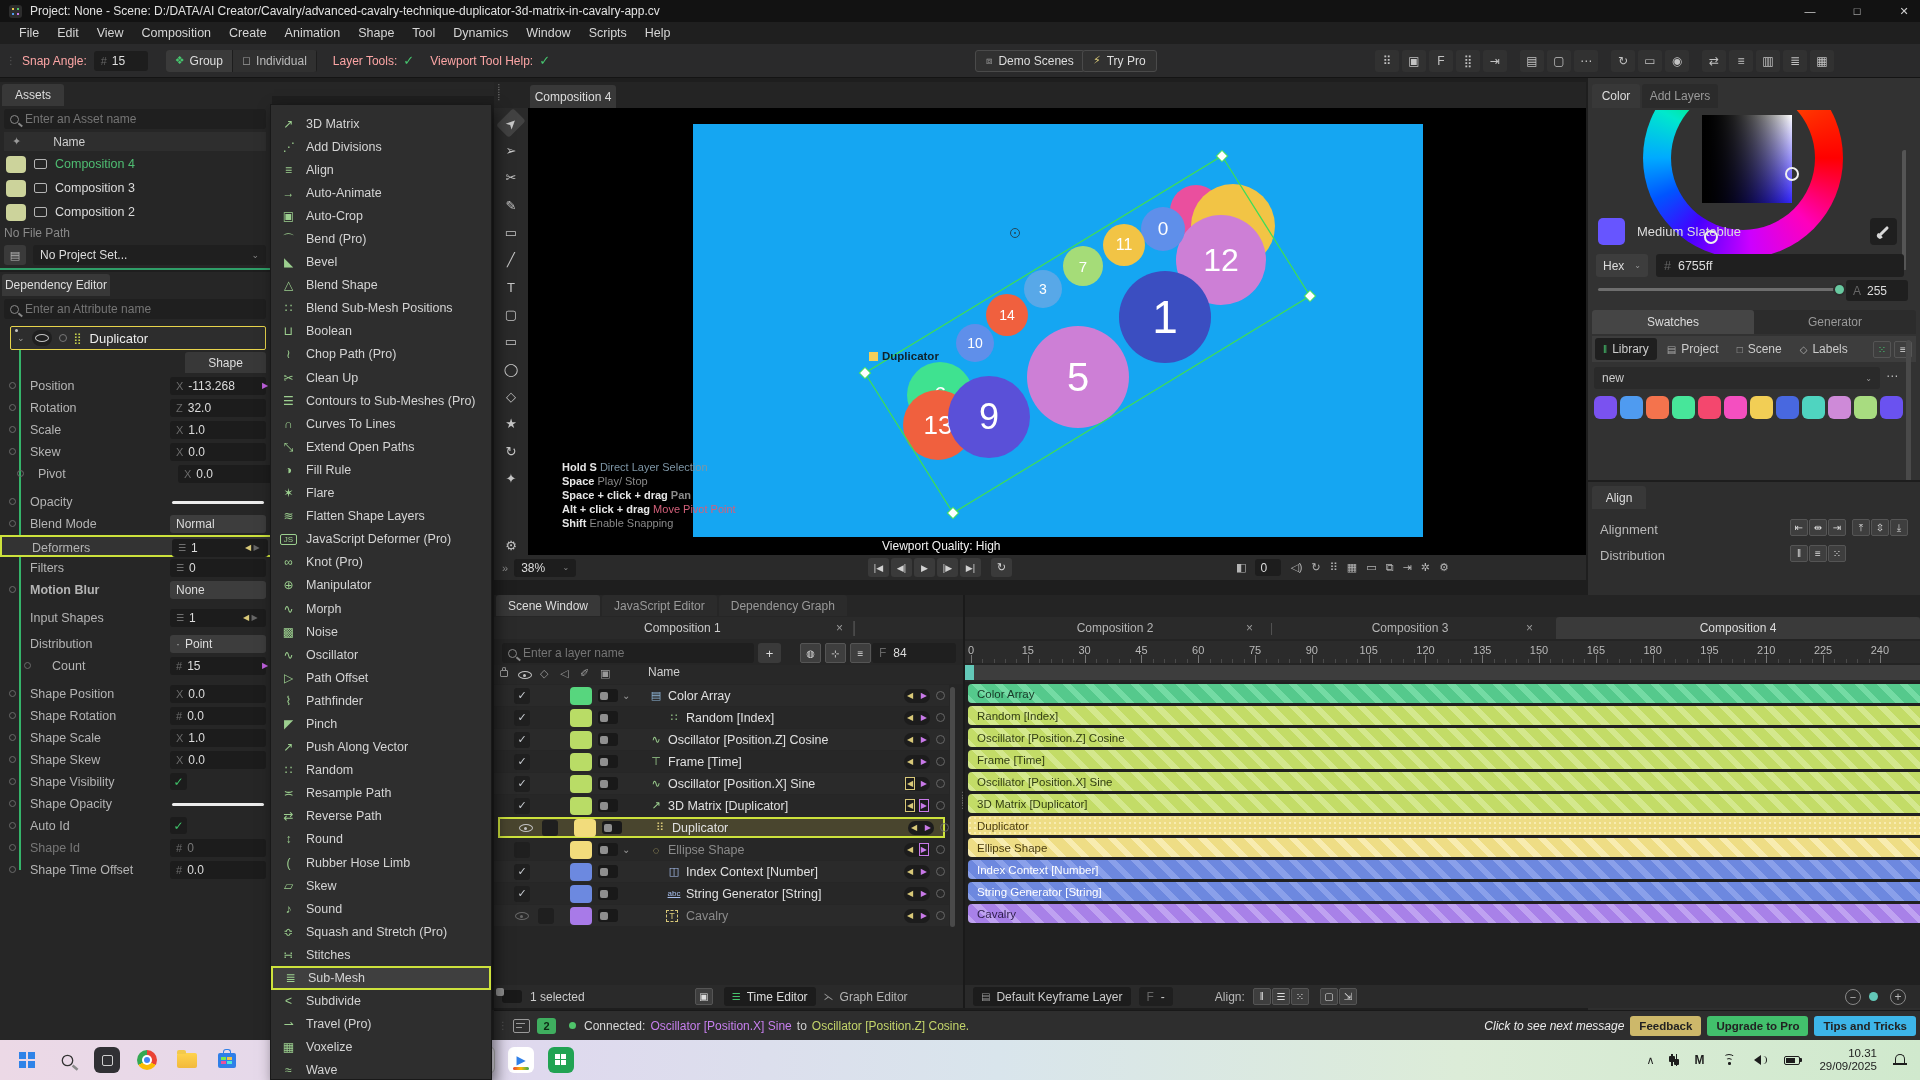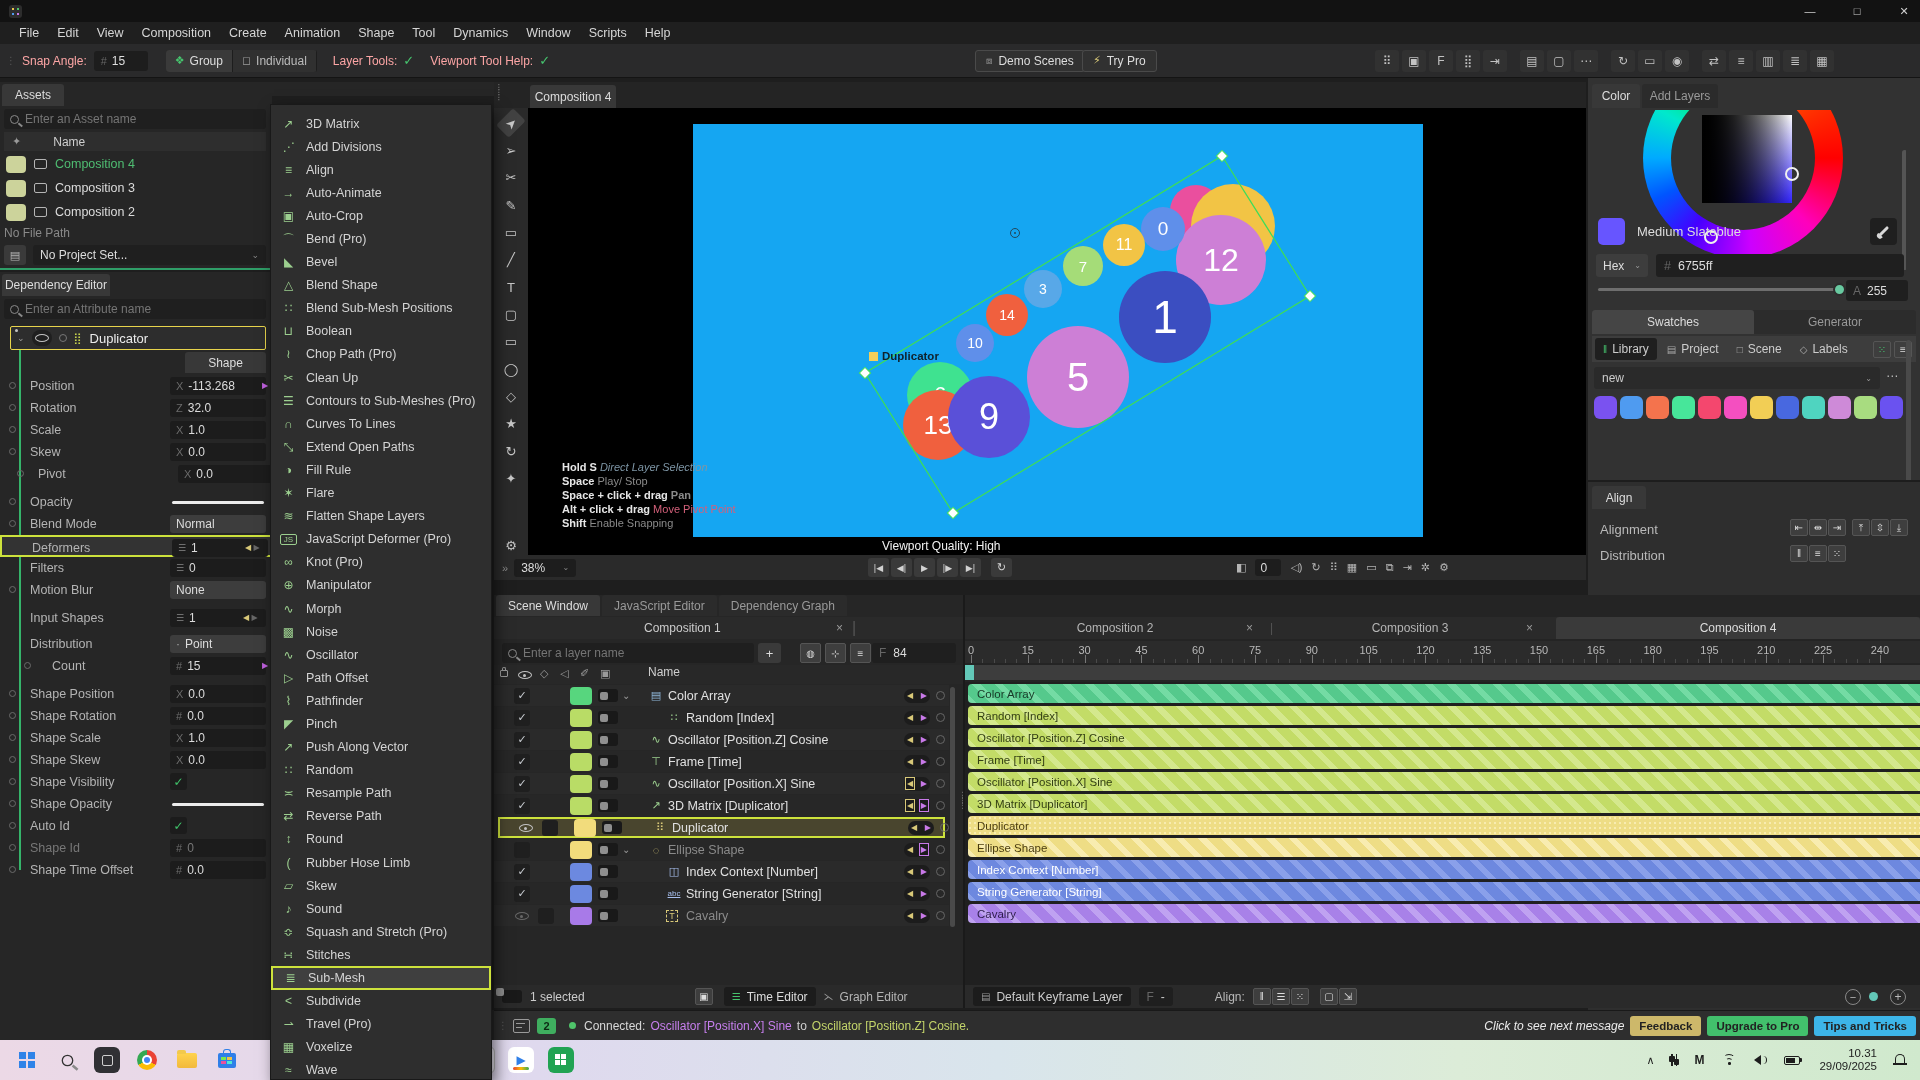--- a/index.html
+++ b/index.html
@@ -103,20 +103,21 @@
   #taskbar{left:0;top:1040px;width:1920px;height:40px;background:linear-gradient(90deg,#ecd9e6,#dfd9ee 28%,#d9e5ec 52%,#dcecd8 76%,#d0e9cd);display:flex;align-items:center;}
   .tkico{width:26px;height:26px;border-radius:5px;display:flex;align-items:center;justify-content:center;margin-left:14px;position:relative;}
 </style>
 </head>
 <body>
 
 <div id="app">
 
   <div id="titlebar" class="abs">
     <div class="appico"></div>
+    <div class="title">Project: None - Scene: D:/DATA/AI Creator/Cavalry/advanced-cavalry-technique-duplicator-3d-matrix-in-cavalry-app.cv</div>
     <div style="margin-left:auto;display:flex;margin-right:6px;gap:27px;">
       <div class="wbtn">―</div>
       <div class="wbtn">□</div>
       <div class="wbtn">✕</div>
     </div>
   </div>
 
   <div id="menubar" class="abs">
       <div class="mitem">File</div>
       <div class="mitem">Edit</div>
@@ -308,21 +309,21 @@
         </div>
         <div class="abs" style="left: 0px; top: 184px; width: 272px; height: 22px;">
           <div class="abs attr-label" style="left: 30px; top: 4px;">Filters</div>
           <div class="vfield" style="top: 2px; background: rgb(28, 28, 28);">
             <span style="color: rgb(136, 136, 136); font-size: 9px;">☰</span>
             <span>0</span>
           </div>
         </div>
         <div class="abs" style="left: 0px; top: 206px; width: 272px; height: 22px;">
           <div class="port" style="top: 7px;"></div>
-          <div class="abs attr-label" style="left: 30px; top: 4px;">Motion Blur</div>
+          <div class="abs attr-label" style="left: 30px; top: 4px; font-weight: bold;">Motion Blur</div>
           <div class="vfield vdrop" style="top: 2px;">
             <span>None</span>
           </div>
         </div>
         <div class="abs" style="left: 0px; top: 234px; width: 272px; height: 22px;">
           <div class="abs attr-label" style="left: 30px; top: 4px;">Input Shapes</div>
           <div class="vfield" style="top: 2px; background: rgb(28, 28, 28);">
             <span style="color: rgb(136, 136, 136); font-size: 9px;">☰</span>
             <span>1</span>
           </div>
@@ -459,21 +460,21 @@
         <div class="circle" style="left: 263px; top: 200px; width: 38px; height: 38px; background: rgb(95, 143, 234); font-size: 14px;">10</div>
         <div class="circle" style="left: 426px; top: 147px; width: 92px; height: 92px; background: rgb(59, 78, 193); font-size: 46px;">1</div>
         <div class="circle" style="left: 214px; top: 238px; width: 66px; height: 66px; background: rgb(63, 226, 144); font-size: 22px;">6</div>
         <div class="circle" style="left: 210px; top: 266px; width: 70px; height: 70px; background: rgb(240, 96, 62); font-size: 26px;">13</div>
         <div class="circle" style="left: 255px; top: 252px; width: 82px; height: 82px; background: rgb(90, 80, 216); font-size: 36px;">9</div>
         <div class="circle" style="left: 334px; top: 202px; width: 102px; height: 102px; background: rgb(205, 127, 214); font-size: 40px;">5</div>
       </div>
 
     <div class="abs" style="left:68px;top:378px;z-index:33;">
       <div id="helplines">
-          <div class="helpline"><b>Hold S</b> <span style="color:#7e96a6;font-style:italic;">Direct Layer Selection</span></div>
+          <div class="helpline"><b>Hold S</b> <span style="color:#7e96a6;">Direct Layer Selection</span></div>
           <div class="helpline"><b>Space</b> <span style="color:#8a8a8a;">Play/ Stop</span></div>
           <div class="helpline"><b>Space + click + drag</b> <span style="color:#8a8a8a;font-weight:bold;">Pan</span></div>
           <div class="helpline"><b>Alt + click + drag</b> <span style="color:#d4607a;">Move Pivot Point</span></div>
           <div class="helpline"><b>Shift</b> <span style="color:#8a8a8a;">Enable Snapping</span></div>
         </div>
     </div>
     <div class="abs" style="left:388px;top:457px;z-index:33;color:#f2f2f2;font-size:12px;">Viewport Quality: High</div>
 
     <div class="vbottom">
       <span style="color:#8a8a8a;font-size:11px;margin:0 6px 0 8px;">»</span>

